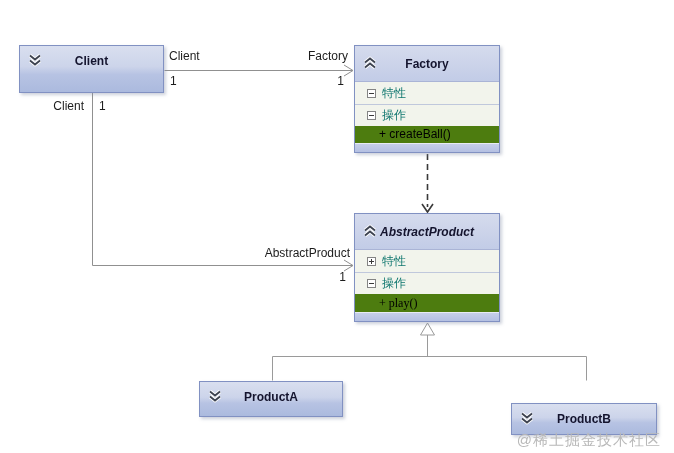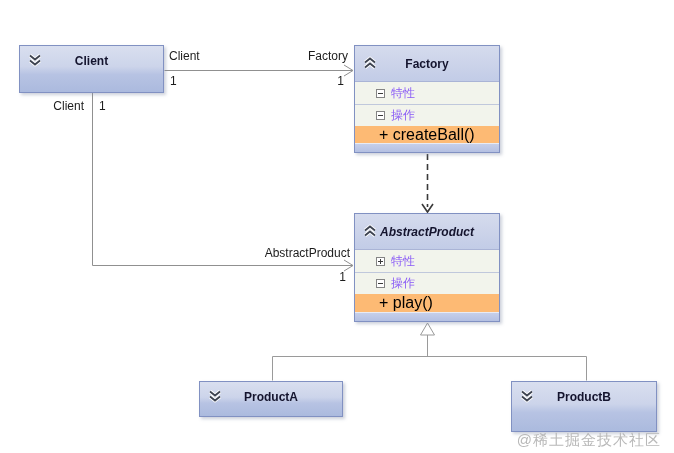--- a/index.html
+++ b/index.html
@@ -53,34 +53,34 @@
   .chevron {
     position: absolute;
     left: 7px; top: 7px;
     width: 16px; height: 14px;
   }
   .expanded .chevron { top: 10px; }
   .section-row {
     display: flex;
     align-items: center;
     gap: 6px;
-    padding-left: 21px;
+    padding-left: 12px;
     background: #f2f4ec;
     border-bottom: 1px solid #c0c8dc;
     font-size: 12px;
-    color: #8b5cf6;
+    color: #0f766e;
   }
   .row-properties { height: 23px; }
   .row-operations { height: 21px; border-bottom: none; font-family: Liberation Mono, monospace; }
   .member-row {
     height: 17px;
     line-height: 17px;
     padding-left: 24px;
-    background: #fdba74;
-    font-size: 16px;
+    background: #4d7c0f;
+    font-size: 12px;
     color: #000000;
     white-space: nowrap;
   }
   .bottom-strip {
     position: absolute;
     left: 0; right: 0; bottom: 0;
     height: 9px;
     border-top: 1px solid #e8ebf4;
     background: linear-gradient(180deg, #c6cfe9 0%, #b4c0e2 100%);
   }
@@ -207,39 +207,39 @@
     </div>
     <div class="section-row row-operations">
       <span class="pm-icon">
         <svg width="9" height="9" viewBox="0 0 9 9">
           <rect x="0.5" y="0.5" width="8" height="8" fill="#ffffff" stroke="#848484"></rect>
           <line x1="2" y1="4.5" x2="7" y2="4.5" stroke="#3a3a3a"></line>
         </svg>
       </span>
       <span>操作</span>
     </div>
-    <div class="member-row" style="height:32px; line-height:18px;">+ play()</div>
+    <div class="member-row" style="height:32px; line-height:18px;font-family:Liberation Serif, serif;">+ play()</div>
     <div class="bottom-strip"></div>
   </div>
 
   <div class="class-box collapsed" style="left:199px; top:373px; width:144px; height:36px;">
     <div class="box-header">
       <span class="chevron">
         <svg width="16" height="14" viewBox="0 0 16 14">
           <polyline points="3,2.5 8,6.5 13,2.5" fill="none" stroke="#ffffff" stroke-width="3.6"></polyline>
           <polyline points="3,7.5 8,11.5 13,7.5" fill="none" stroke="#ffffff" stroke-width="3.6"></polyline>
           <polyline points="3,2.5 8,6.5 13,2.5" fill="none" stroke="#3c4250" stroke-width="1.8"></polyline>
           <polyline points="3,7.5 8,11.5 13,7.5" fill="none" stroke="#3c4250" stroke-width="1.8"></polyline>
         </svg>
       </span>
       <span class="box-title">ProductA</span>
     </div>
   </div>
 
-  <div class="class-box collapsed" style="left:511px; top:373px; width:146px; height:51px;">
+  <div class="class-box collapsed" style="left:511px; top:395px; width:146px; height:32px;">
     <div class="box-header">
       <span class="chevron">
         <svg width="16" height="14" viewBox="0 0 16 14">
           <polyline points="3,2.5 8,6.5 13,2.5" fill="none" stroke="#ffffff" stroke-width="3.6"></polyline>
           <polyline points="3,7.5 8,11.5 13,7.5" fill="none" stroke="#ffffff" stroke-width="3.6"></polyline>
           <polyline points="3,2.5 8,6.5 13,2.5" fill="none" stroke="#3c4250" stroke-width="1.8"></polyline>
           <polyline points="3,7.5 8,11.5 13,7.5" fill="none" stroke="#3c4250" stroke-width="1.8"></polyline>
         </svg>
       </span>
       <span class="box-title">ProductB</span>

